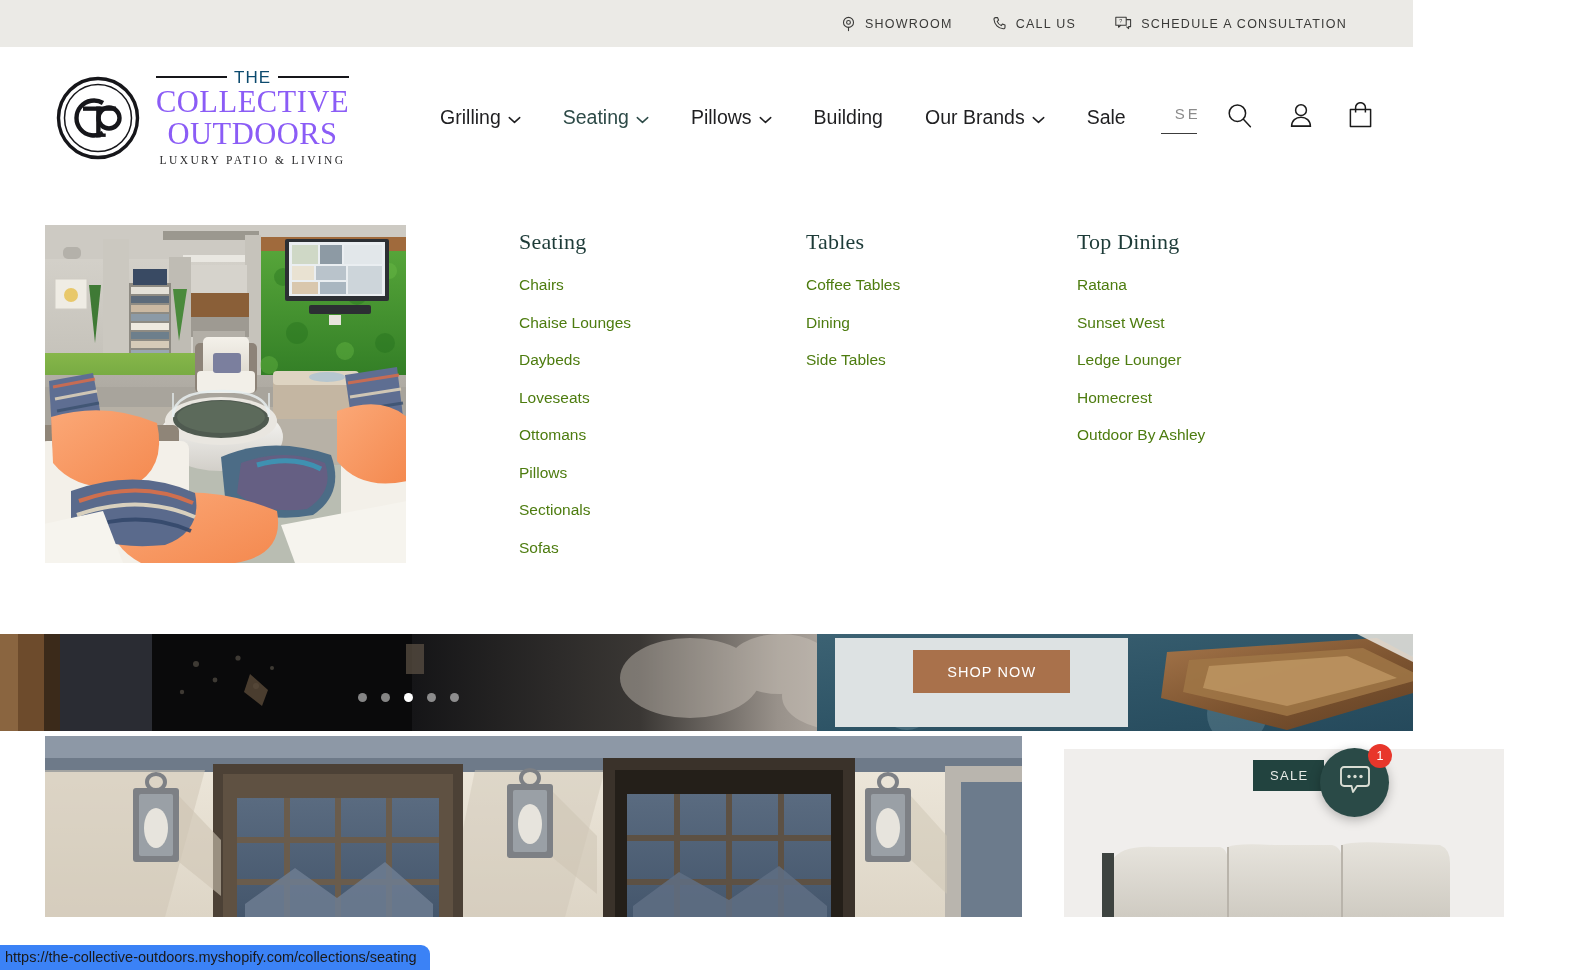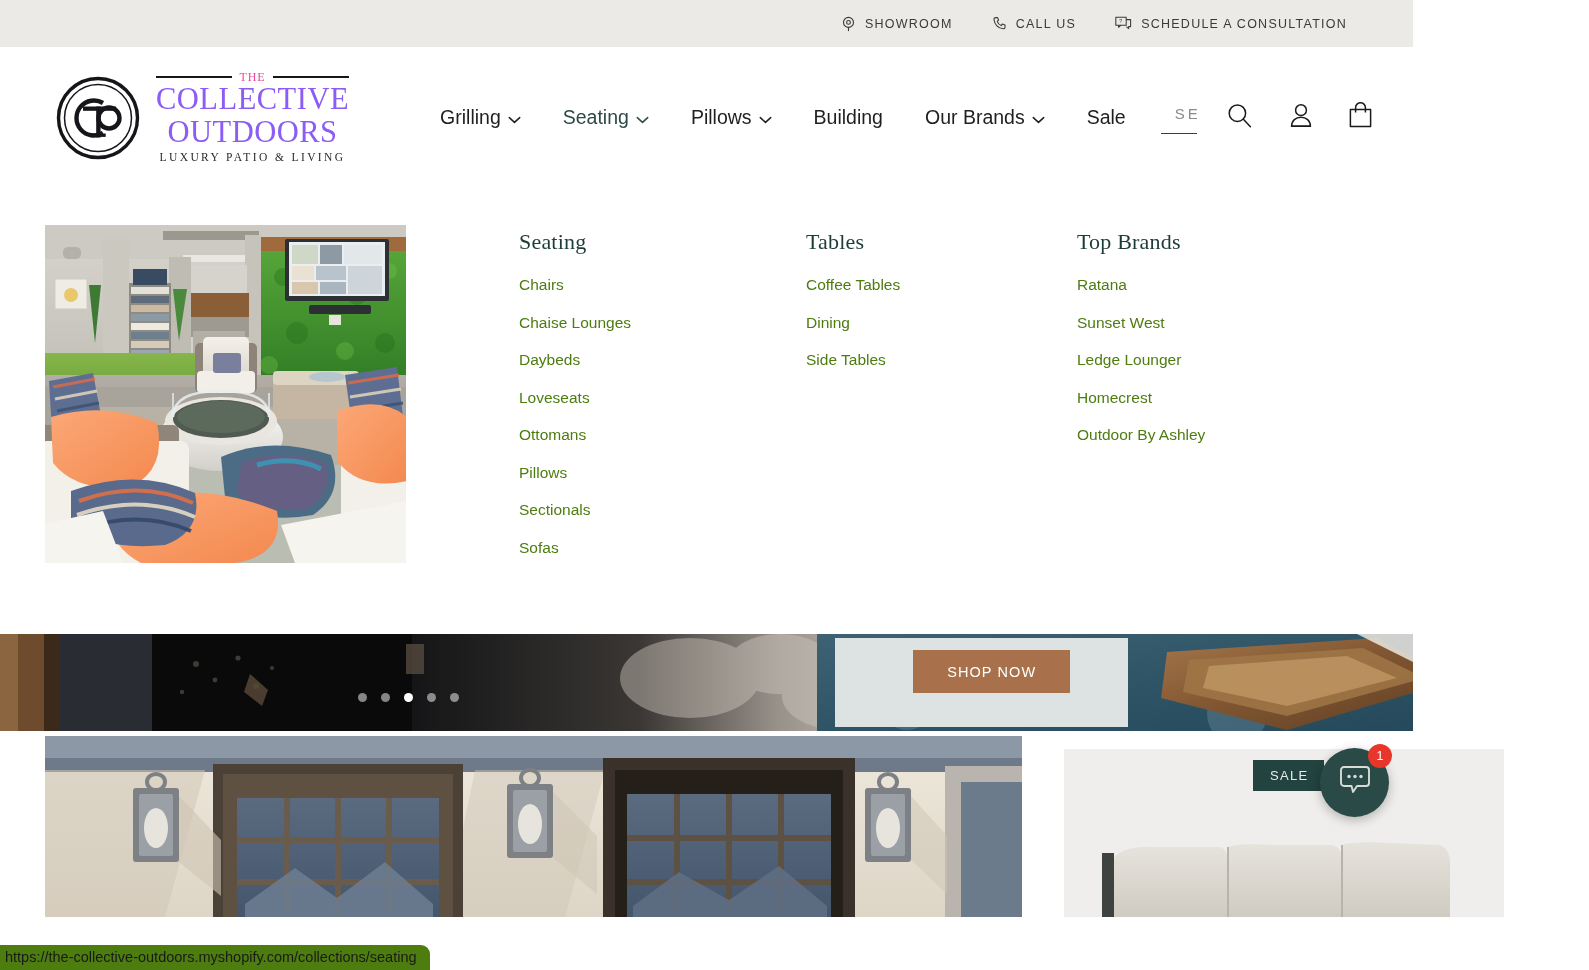--- a/index.html
+++ b/index.html
@@ -36,22 +36,22 @@
     position: relative;
   }
 
   
   .logo { display: flex; align-items: center; gap: 16px; cursor: pointer; flex: 0 0 auto; }
   .logo-mark { width: 84px; height: 84px; position: relative; flex: 0 0 auto; }
   .logo-text { display: flex; flex-direction: column; align-items: center; line-height: 1; }
   .lt-the-row { display: flex; align-items: center; gap: 7px; width: 100%; }
   .lt-rule { flex: 1 1 auto; height: 2px; background: #16161a; }
   .lt-the {
-    font-family: Liberation Serif, serif; font-size: 12px;
-    letter-spacing: 1px; color: #ec4899; white-space: nowrap;
+    font-family: Liberation Sans, sans-serif; font-size: 17px;
+    letter-spacing: 1px; color: #0c4a6e; white-space: nowrap;
   }
   .lt-big {
     font-family: "Liberation Serif", serif; font-weight: 400;
     font-size: 30.5px; letter-spacing: 0.5px; color: #8b5cf6;
     line-height: 1.06; white-space: nowrap;
   }
   .lt-sub {
     font-family: "Liberation Serif", serif; font-size: 11.5px;
     letter-spacing: 2.4px; color: #2a2a2c; margin-top: 4px; white-space: nowrap;
   }
@@ -157,21 +157,21 @@
   .chat-badge {
     position: absolute; top: -4px; right: -3px;
     width: 24px; height: 24px; border-radius: 50%;
     background: #e8362b; color: #fff;
     font-size: 12.5px; display: flex; align-items: center; justify-content: center;
   }
 
   
   .statusurl {
     position: absolute; left: 0; bottom: 0; z-index: 60;
-    background: #4d7c0f; color: #1a1a1a;
+    background: #3b82f6; color: #1a1a1a;
     font-size: 14.5px; padding: 4px 13px 5px 5px;
     border-top-right-radius: 9px;
     white-space: nowrap;
   }
 </style>
 </head>
 <body>
 
 <div class="page">
 
@@ -501,21 +501,21 @@
       </div>
 
       <div class="mm-col c2">
         <div class="mm-title">Tables</div>
         <a class="mm-link">Coffee Tables</a>
         <a class="mm-link">Dining</a>
         <a class="mm-link">Side Tables</a>
       </div>
 
       <div class="mm-col c3">
-        <div class="mm-title">Top Brands</div>
+        <div class="mm-title">Top Dining</div>
         <a class="mm-link">Ratana</a>
         <a class="mm-link">Sunset West</a>
         <a class="mm-link">Ledge Lounger</a>
         <a class="mm-link">Homecrest</a>
         <a class="mm-link">Outdoor By Ashley</a>
       </div>
 
     </div>
   </div>
 

